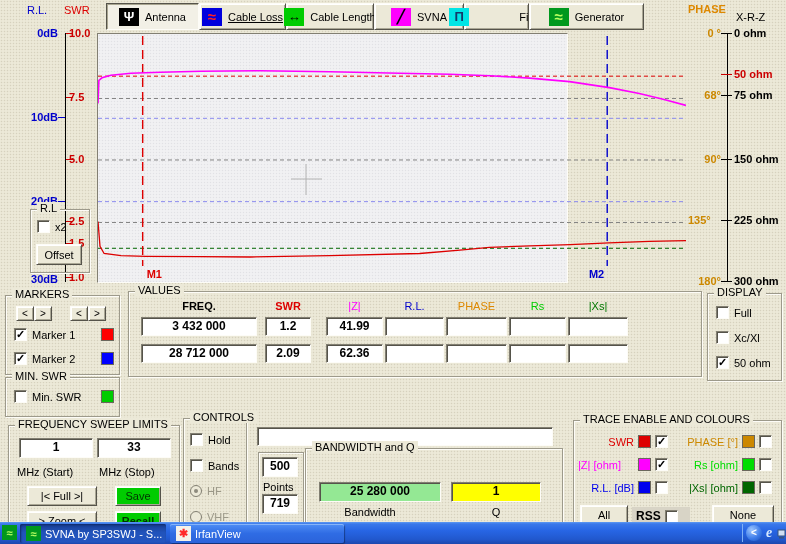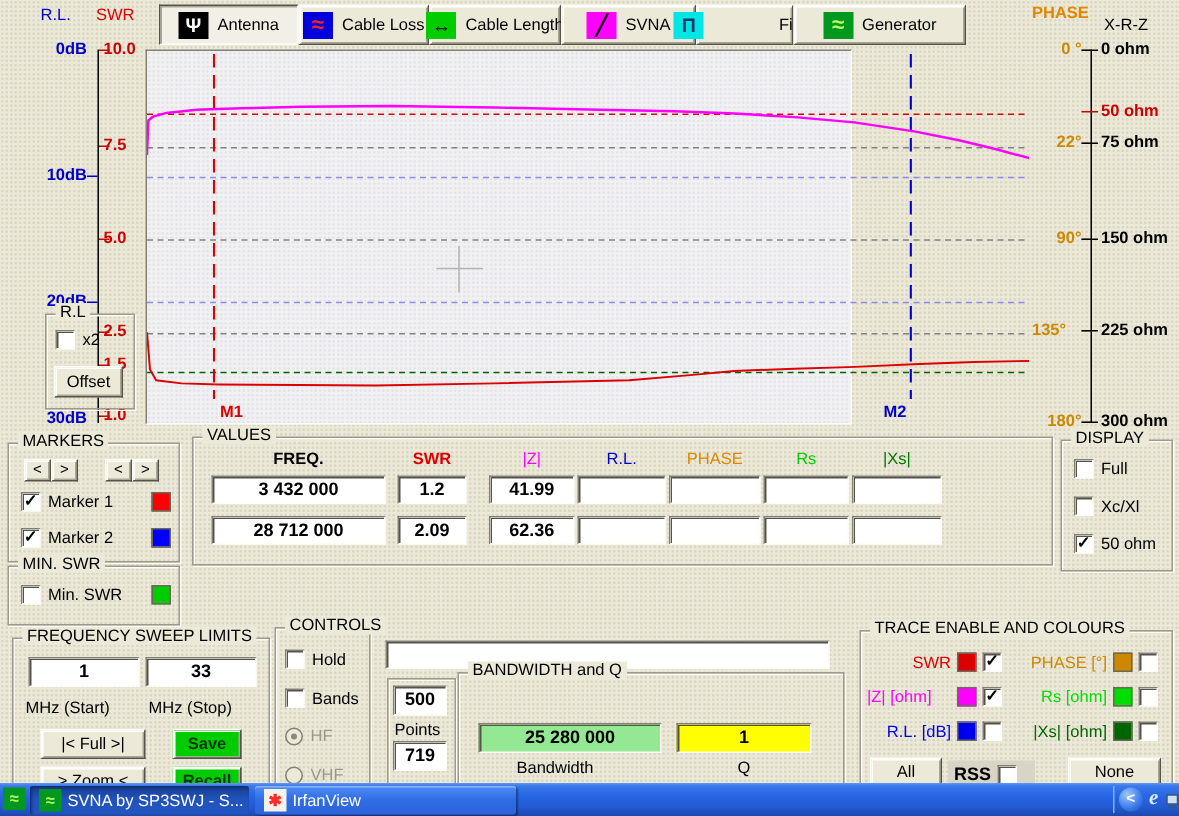--- a/index.html
+++ b/index.html
@@ -80,21 +80,21 @@
 <div class="abs nowrap" style="left:688px;top:3px;color:#dd8800;font-weight:bold;">PHASE</div>
 <div class="abs nowrap" style="left:736px;top:11px;">X-R-Z</div>
 
 <div id="toolbar">
       <div class="tb-btn active" style="width: 93px;">
         <div class="tb-icon ic-antenna">Ψ</div>
         <div style="white-space: nowrap;">Antenna</div>
       </div>
       <div class="tb-btn" style="width: 87px;">
         <div class="tb-icon ic-cableloss">≈</div>
-        <div style="white-space: nowrap;">Cable Loss</div>
+        <div style="white-space: nowrap; text-decoration: underline;">Cable Loss</div>
       </div>
       <div class="tb-btn" style="width: 88px;">
         <div class="tb-icon ic-cablelength">↔</div>
         <div style="white-space: nowrap;">Cable Length</div>
       </div>
       <div class="tb-btn" style="width: 90px;">
         <div class="tb-icon ic-svna">╱</div>
         <div style="white-space: nowrap;">SVNA</div>
       </div>
       <div class="tb-btn" style="width: 65px;">
@@ -125,21 +125,21 @@
       <div class="tick" style="left: 66px; top: 221px; width: 7px; background: rgb(204, 0, 0);"></div>
       <div class="vlbl" style="left: 69px; top: 237px; color: rgb(204, 0, 0);">1.5</div>
       <div class="tick" style="left: 66px; top: 243px; width: 7px; background: rgb(204, 0, 0);"></div>
       <div class="vlbl" style="left: 69px; top: 271px; color: rgb(204, 0, 0);">1.0</div>
       <div class="tick" style="left: 66px; top: 277px; width: 7px; background: rgb(204, 0, 0);"></div>
     </div>
 <div id="axis-right" class="abs">
       <div class="abs" style="left: 727px; top: 33px; width: 1px; height: 249px; background: rgb(0, 0, 0);"></div>
       <div class="vlbl" style="left: 688px; top: 27px; width: 33px; text-align: right; color: rgb(204, 136, 0);">0 °</div>
       <div class="tick" style="left: 721px; top: 33px; width: 6px; background: rgb(204, 136, 0);"></div>
-      <div class="vlbl" style="left: 688px; top: 89px; width: 33px; text-align: right; color: rgb(204, 136, 0);">22°</div>
+      <div class="vlbl" style="left: 688px; top: 89px; width: 33px; text-align: right; color: rgb(204, 136, 0);">68°</div>
       <div class="tick" style="left: 721px; top: 95px; width: 6px; background: rgb(204, 136, 0);"></div>
       <div class="vlbl" style="left: 688px; top: 153px; width: 33px; text-align: right; color: rgb(204, 136, 0);">90°</div>
       <div class="tick" style="left: 721px; top: 159px; width: 6px; background: rgb(204, 136, 0);"></div>
       <div class="vlbl" style="left: 688px; top: 214px; width: 33px; color: rgb(204, 136, 0);">135°</div>
       <div class="tick" style="left: 721px; top: 220px; width: 6px; background: rgb(204, 136, 0);"></div>
       <div class="vlbl" style="left: 688px; top: 275px; width: 33px; text-align: right; color: rgb(204, 136, 0);">180°</div>
       <div class="tick" style="left: 721px; top: 281px; width: 6px; background: rgb(204, 136, 0);"></div>
       <div class="vlbl" style="left: 734px; top: 27px; color: rgb(0, 0, 0);">0 ohm</div>
       <div class="tick" style="left: 721px; top: 33px; width: 11px; background: rgb(0, 0, 0);"></div>
       <div class="vlbl" style="left: 734px; top: 68px; color: rgb(204, 0, 0);">50 ohm</div>
@@ -257,21 +257,21 @@
       </div>
 </div>
 
 <div class="groupbox" style="left:8px;top:425px;width:170px;height:118px;">
   <div class="gtitle">FREQUENCY SWEEP LIMITS</div>
   <div class="sunken field" style="position:absolute;left:10px;top:12px;width:74px;height:20px;">1</div>
   <div class="sunken field" style="position:absolute;left:88px;top:12px;width:74px;height:20px;">33</div>
   <div class="abs nowrap" style="left:8px;top:40px;">MHz  (Start)</div>
   <div class="abs nowrap" style="left:90px;top:40px;">MHz  (Stop)</div>
   <div class="btn" style="position:absolute;left:18px;top:60px;width:70px;height:20px;">|&lt; Full &gt;|</div>
-  <div class="btn" style="position:absolute;left:106px;top:60px;width:46px;height:20px;background:#00cc00;color:#003300;font-weight:bold;">Save</div>
+  <div class="btn" style="position:absolute;left:106px;top:60px;width:46px;height:20px;background:#00cc00;color:#003300;font-weight:normal;">Save</div>
   <div class="btn" style="position:absolute;left:18px;top:85px;width:70px;height:20px;">&gt; Zoom &lt;</div>
   <div class="btn" style="position:absolute;left:106px;top:85px;width:46px;height:20px;background:#00cc00;color:#003300;font-weight:bold;">Recall</div>
 </div>
 
 <div class="groupbox" style="left:183px;top:418px;width:62px;height:125px;">
   <div class="gtitle">CONTROLS</div>
   <div class="row" style="left:6px;top:14px;">
     <span class="cb"></span>
     <span>Hold</span>
   </div>

